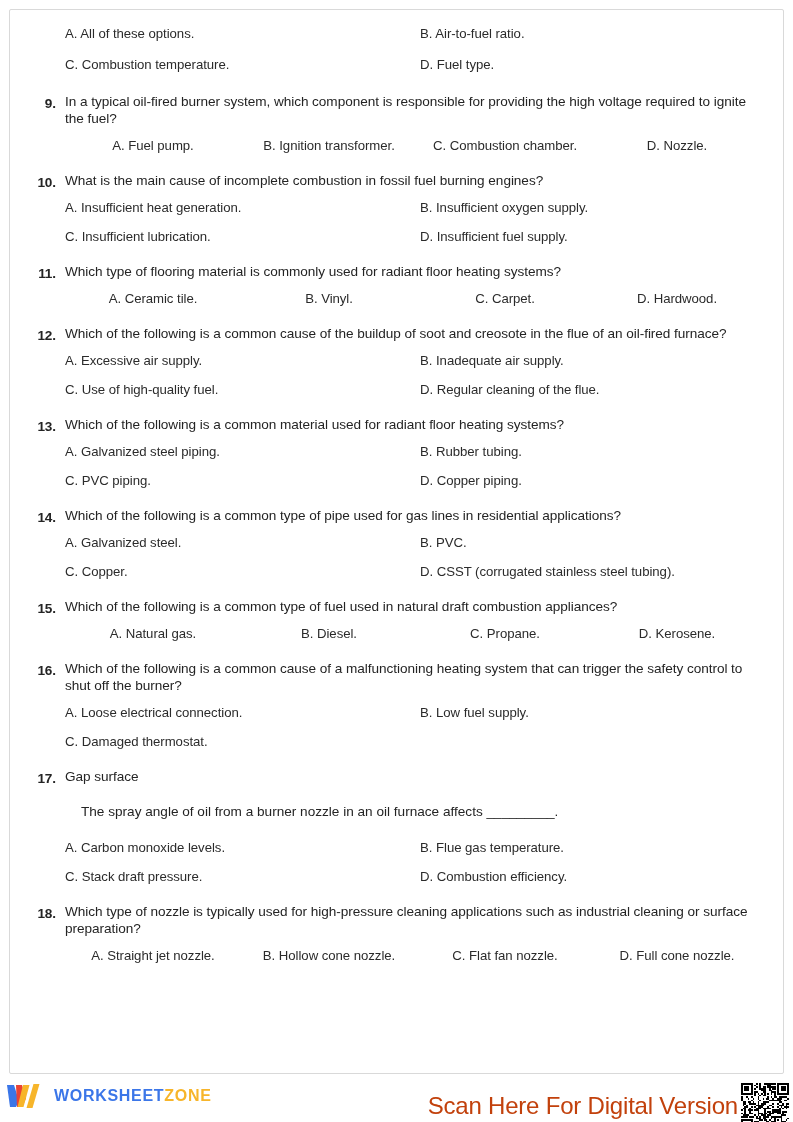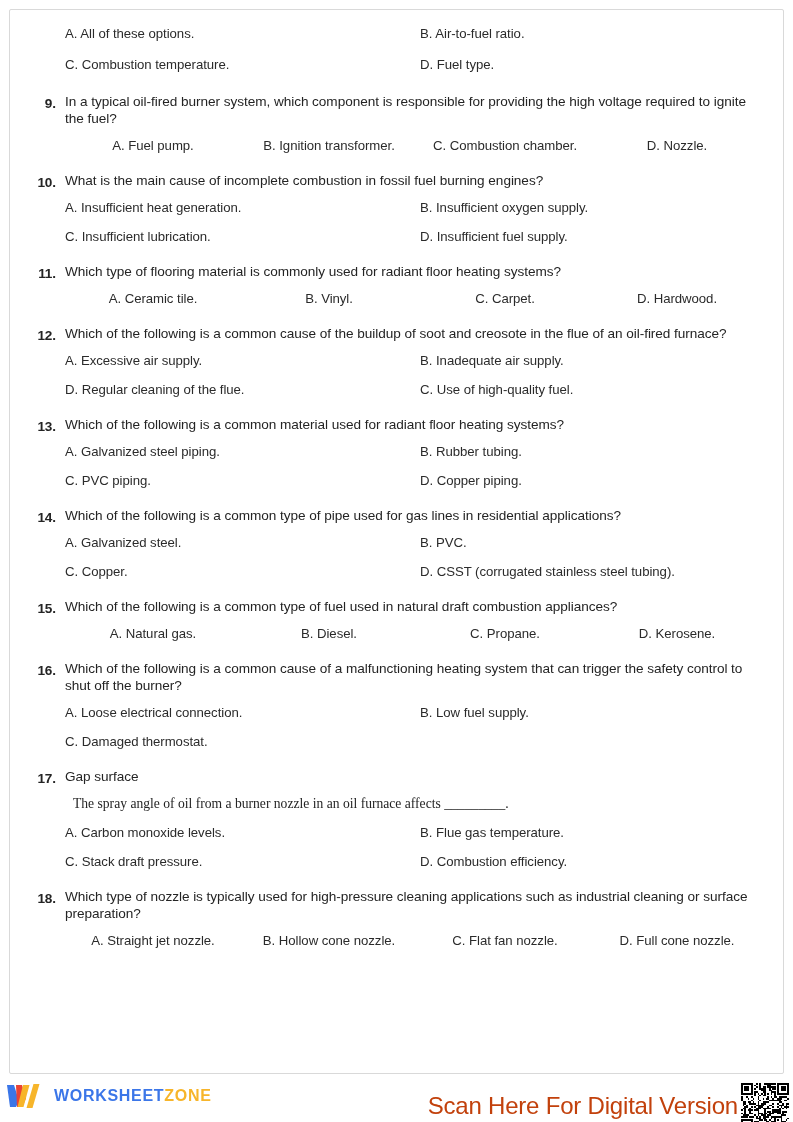--- a/index.html
+++ b/index.html
@@ -66,22 +66,21 @@
     color: #242424;
     margin: 0;
     padding: 0;
     max-width: 700px;
     letter-spacing: -0.05px;
   }
   .q-subtext {
     font-size: 13.6px;
     line-height: 21px;
     color: #242424;
-    margin: 8px;
-    font-family: Liberation Serif, serif;
+    margin: 16px;
   }
 
   
   .options {
     margin-top: 9px;
     margin-bottom: 17px;
   }
   .opt-row {
     display: flex;
     margin-bottom: 10px;
@@ -231,22 +230,22 @@
         <div class="question-block">
           <div class="q-number">12.</div>
           <div class="q-body">
             <p class="q-text">Which of the following is a common cause of the buildup of soot and creosote in the flue of an oil-fired furnace?</p>
             <div class="options">
               <div class="opt-row cols-2">
                 <div class="opt"><span class="opt-letter">A.</span> <span>Excessive air supply.</span></div>
                 <div class="opt"><span class="opt-letter">B.</span> <span>Inadequate air supply.</span></div>
               </div>
               <div class="opt-row cols-2">
+                <div class="opt"><span class="opt-letter">C.</span> <span>Use of high-quality fuel.</span></div>
                 <div class="opt"><span class="opt-letter">D.</span> <span>Regular cleaning of the flue.</span></div>
-                <div class="opt"><span class="opt-letter">C.</span> <span>Use of high-quality fuel.</span></div>
               </div>
             </div>
           </div>
         </div>
         <div class="question-block">
           <div class="q-number">13.</div>
           <div class="q-body">
             <p class="q-text">Which of the following is a common material used for radiant floor heating systems?</p>
             <div class="options">
               <div class="opt-row cols-2">

